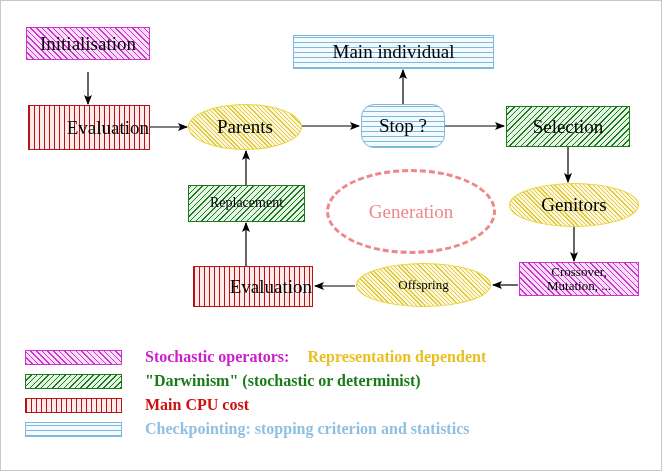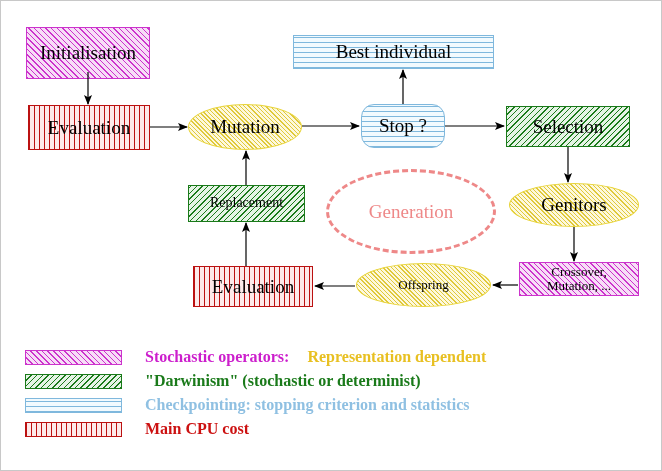--- a/index.html
+++ b/index.html
@@ -39,20 +39,21 @@
     background-color: #e6f4e6;
     background-image: repeating-linear-gradient(-45deg,
         #1a7a1a 0px, #1a7a1a 1px, rgba(0,0,0,0) 1px, rgba(0,0,0,0) 4px);
     text-align: center;
   }
   .hatch-red {
     border: 1.5px solid #bb1111;
     background-color: #fdeaea;
     background-image: repeating-linear-gradient(90deg,
         #bb1111 0px, #bb1111 1px, rgba(0,0,0,0) 1px, rgba(0,0,0,0) 5px);
+    justify-content: flex-end;
   }
   .hatch-blue {
     border: 1.5px solid #7fb8dd;
     background-color: #f2fafe;
     background-image: repeating-linear-gradient(0deg,
         #7fb8dd 0px, #7fb8dd 1px, rgba(0,0,0,0) 1px, rgba(0,0,0,0) 5px);
   }
   .hatch-yellow {
     border: 1.5px solid #e8d43a;
     background-color: #fdf8dd;
@@ -123,38 +124,38 @@
       <line x1="444" y1="125" x2="503" y2="125"></line>
       <line x1="567" y1="146" x2="567" y2="181"></line>
       <line x1="573" y1="226" x2="573" y2="260"></line>
       <line x1="517" y1="284" x2="492" y2="284"></line>
       <line x1="354" y1="285" x2="314" y2="285"></line>
       <line x1="245" y1="265" x2="245" y2="222"></line>
       <line x1="245" y1="184" x2="245" y2="150"></line>
     </g>
   </svg>
 
-  <div class="node hatch-magenta" style="left:25px; top:26px; width:124px; height:52px; font-size:19px;">
+  <div class="node hatch-magenta" style="left:25px; top:26px; width:124px; height:33px; font-size:19px;">
     <span class="label">Initialisation</span>
   </div>
 
   <div class="node hatch-red" style="left:27px; top:104px; width:122px; height:45px; font-size:19px;">
     <span class="label">Evaluation</span>
   </div>
 
   <div class="node hatch-yellow ellipse" style="left:187px; top:103px; width:114px; height:46px; font-size:19px;">
-    <span class="label">Mutation</span>
+    <span class="label">Parents</span>
   </div>
 
   <div class="node hatch-blue rounded" style="left:360px; top:103px; width:84px; height:44px; font-size:19px;">
     <span class="label">Stop ?</span>
   </div>
 
   <div class="node hatch-blue" style="left:292px; top:34px; width:201px; height:34px; font-size:19px;">
-    <span class="label">Best individual</span>
+    <span class="label">Main individual</span>
   </div>
 
   <div class="node hatch-green" style="left:505px; top:105px; width:124px; height:41px; font-size:19px;">
     <span class="label">Selection</span>
   </div>
 
   <div class="node hatch-yellow ellipse" style="left:508px; top:182px; width:130px; height:44px; font-size:19px;">
     <span class="label">Genitors</span>
   </div>
 
@@ -191,28 +192,28 @@
     </div>
 
     <div class="legend-row">
       <div class="legend-swatch hatch-green"></div>
       <div class="legend-text">
         <span class="lt-green">"Darwinism" (stochastic or determinist)</span>
       </div>
     </div>
 
     <div class="legend-row">
+      <div class="legend-swatch hatch-red"></div>
+      <div class="legend-text">
+        <span class="lt-red">Main CPU cost</span>
+      </div>
+    </div>
+
+    <div class="legend-row">
       <div class="legend-swatch hatch-blue"></div>
       <div class="legend-text">
         <span class="lt-blue">Checkpointing: stopping criterion and statistics</span>
       </div>
     </div>
 
-    <div class="legend-row">
-      <div class="legend-swatch hatch-red"></div>
-      <div class="legend-text">
-        <span class="lt-red">Main CPU cost</span>
-      </div>
-    </div>
-
   </div>
 
 </div>
 
 </body></html>

